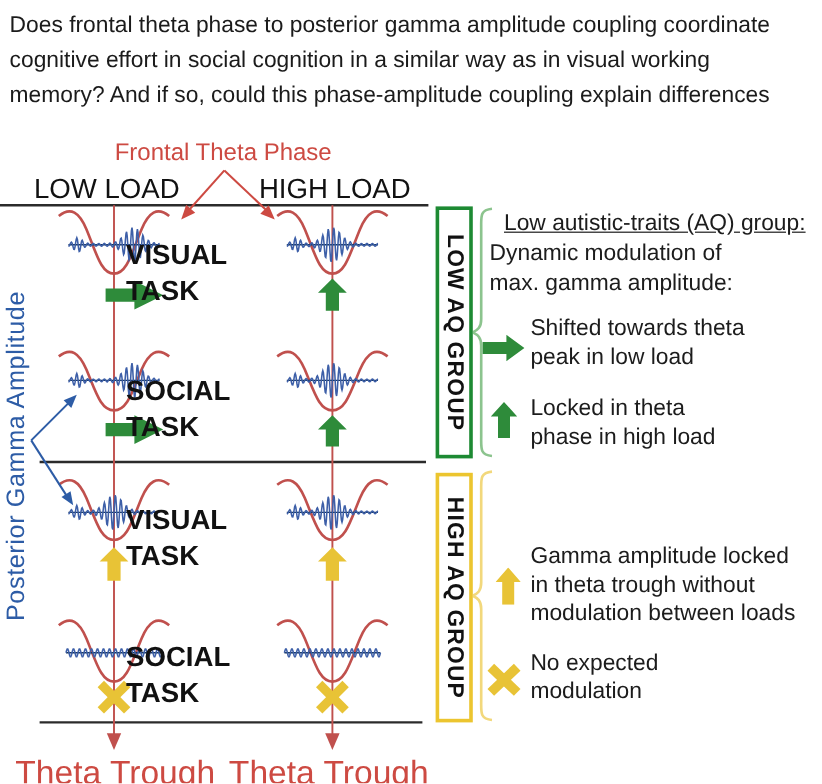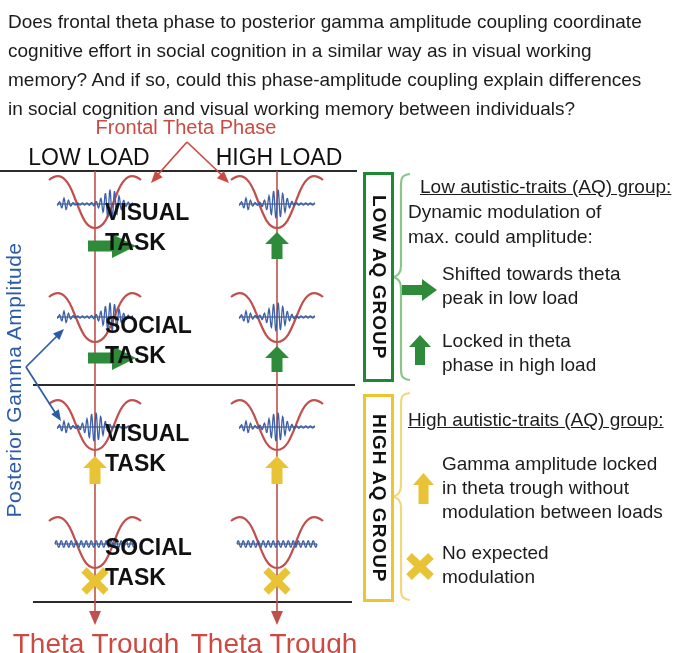--- a/index.html
+++ b/index.html
@@ -96,21 +96,20 @@
       </g>
     <g id="g-brackets">
         <path d="M 410 174 C 400 175 401 180 401 190 L 401 266 C 401 273 398 275 394 277 C 398 279 401 281 401 288 L 401 364 C 401 374 400 379 410 380" fill="none" stroke="#8cc48e" stroke-width="2.2"></path>
         <path d="M 410 393 C 400 394 401 399 401 409 L 401 485.5 C 401 492.5 398 494.5 394 496.5 C 398 498.5 401 500.5 401 507.5 L 401 584 C 401 594 400 599 410 600" fill="none" stroke="#f2d87c" stroke-width="2.2"></path>
       </g>
   </svg>
 
   <div class="abs intro-line" style="left:8px;top:7px">Does frontal theta phase to posterior gamma amplitude coupling coordinate</div>
   <div class="abs intro-line" style="left:8px;top:36px">cognitive effort in social cognition in a similar way as in visual working</div>
   <div class="abs intro-line" style="left:8px;top:65px">memory? And if so, could this phase-amplitude coupling explain differences</div>
-  <div class="abs intro-line" style="left:8px;top:94px">in social cognition and visual working memory between individuals?</div>
 
   <div class="abs frontal" style="left:186px;top:116px">Frontal Theta Phase</div>
   <div class="abs col-header" style="left:89px;top:144px">LOW LOAD</div>
   <div class="abs col-header" style="left:279px;top:144px">HIGH LOAD</div>
 
   <div class="abs task-block" style="left:185px;top:197px">
     <div>VISUAL</div>
     <div>TASK</div>
   </div>
   <div class="abs task-block" style="left:185px;top:310px">
@@ -129,35 +128,34 @@
   <div class="abs axis-label" style="left:14px;top:380px">Posterior Gamma Amplitude</div>
 
   <div class="abs trough-label" style="left:96px;top:628px">Theta Trough</div>
   <div class="abs trough-label" style="left:274px;top:628px">Theta Trough</div>
 
   <div class="aq-box green" style="top:172px;height:210px">LOW AQ GROUP</div>
   <div class="aq-box yellow" style="top:394px;height:208px">HIGH AQ GROUP</div>
 
   <div class="leg leg-title" style="left:420px;top:176px">Low autistic-traits (AQ) group:</div>
   <div class="leg" style="left:408px;top:201px">Dynamic modulation of</div>
-  <div class="leg" style="left:408px;top:226px">max. could amplitude:</div>
+  <div class="leg" style="left:408px;top:226px">max. gamma amplitude:</div>
 
   <svg class="abs" style="left:402px;top:279px" width="36" height="22">
     <polygon points="0,6 20,6 20,0 35,11 20,22 20,16 0,16" fill="#2e8b3a"></polygon>
   </svg>
   <div class="leg" style="left:442px;top:263px">Shifted towards theta</div>
   <div class="leg" style="left:442px;top:287px">peak in low load</div>
 
   <svg class="abs" style="left:409px;top:335px" width="22" height="30">
     <polygon points="11,0 22,12 16,12 16,30 6,30 6,12 0,12" fill="#2e8b3a"></polygon>
   </svg>
   <div class="leg" style="left:442px;top:330px">Locked in theta</div>
   <div class="leg" style="left:442px;top:354px">phase in high load</div>
 
-  <div class="leg leg-title" style="left:408px;top:409px">High autistic-traits (AQ) group:</div>
 
   <svg class="abs" style="left:413px;top:473px" width="21" height="31">
     <polygon points="10.5,0 21,12 15.5,12 15.5,31 5.5,31 5.5,12 0,12" fill="#e8c336"></polygon>
   </svg>
   <div class="leg" style="left:442px;top:453px">Gamma amplitude locked</div>
   <div class="leg" style="left:442px;top:477px">in theta trough without</div>
   <div class="leg" style="left:442px;top:501px">modulation between loads</div>
 
   <svg class="abs" style="left:404px;top:552px" width="32" height="29">
     <line x1="5" y1="4" x2="27" y2="25" stroke-width="8" stroke="#e8c336"></line>

